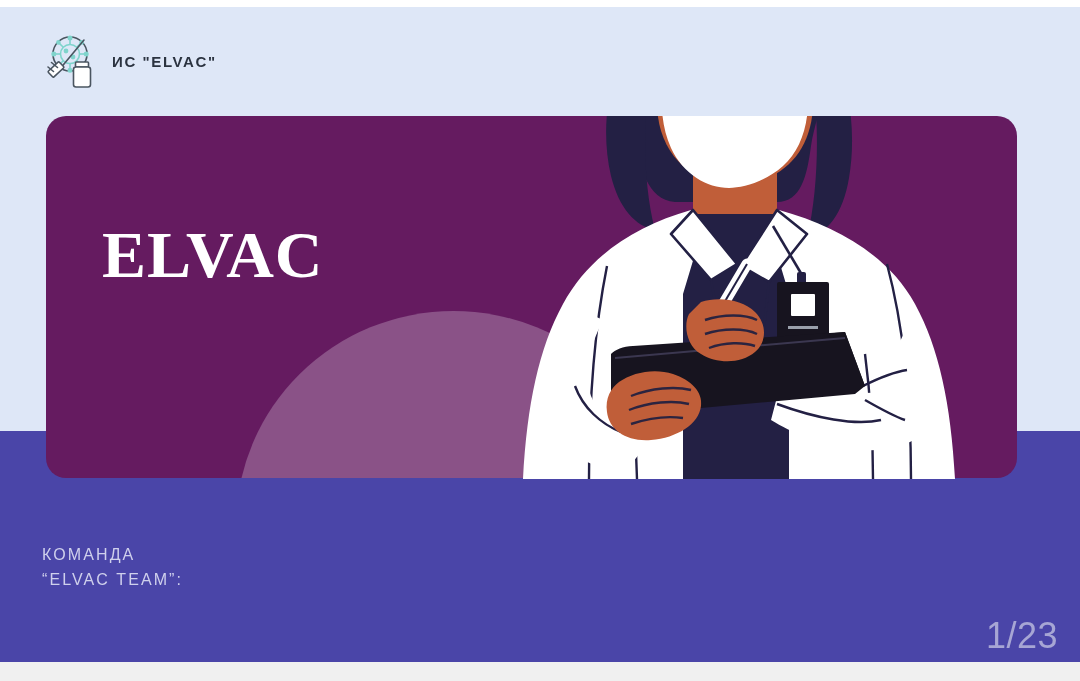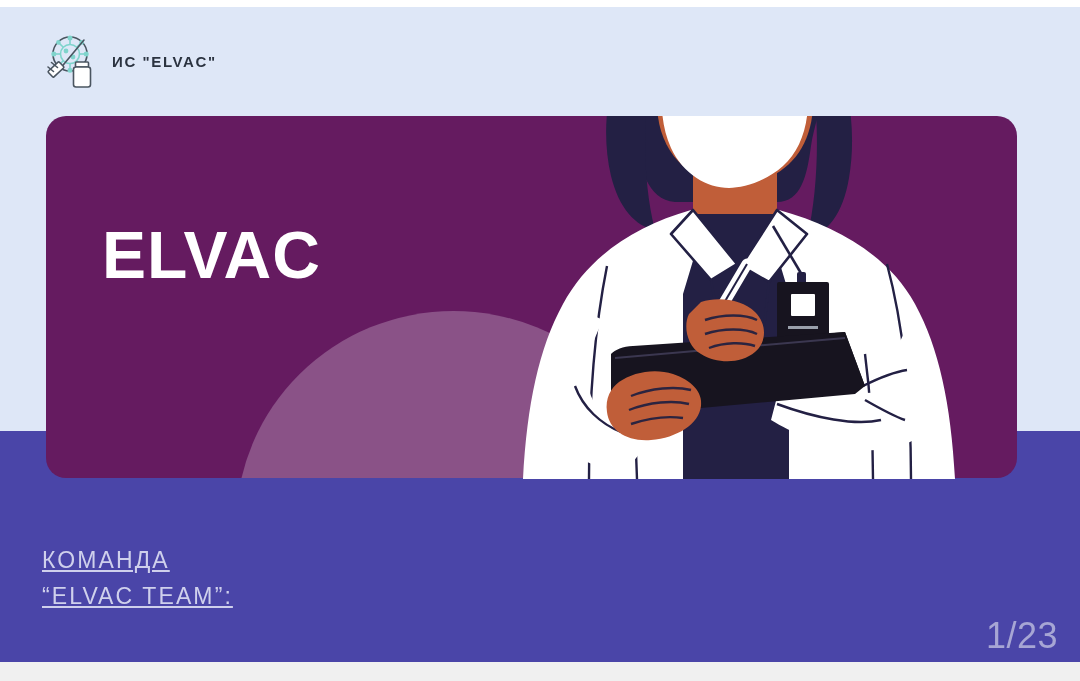--- a/index.html
+++ b/index.html
@@ -46,20 +46,21 @@
   
   .hero-card {
     position: absolute;
     left: 46px;
     top: 116px;
     width: 971px;
     height: 362px;
     background: #651b60;
     border-radius: 20px;
     overflow: hidden;
+    font-family: Liberation Serif, serif;
   }
   .hero-arc {
     position: absolute;
     left: 190px;
     top: 195px;
     width: 435px;
     height: 430px;
     background: #8a5287;
     border-radius: 50%;
   }
@@ -123,26 +124,25 @@
   .team-row {
     position: absolute;
     left: 42px;
     top: 543px;
     z-index: 10;
     display: flex;
     align-items: flex-start;
   }
   .team-label {
     color: #cfd0ec;
-    font-size: 23px;
+    font-size: 16px;
     letter-spacing: 2.1px;
     line-height: 1.55;
     width: 206px;
     white-space: pre-line;
-    text-decoration: underline;
   }
   .team-members {
     color: #cfd0ec;
     font-size: 17px;
     letter-spacing: 2.1px;
     line-height: 1.55;
     padding-top: 2px;
   }
   .team-member {
     white-space: nowrap;

